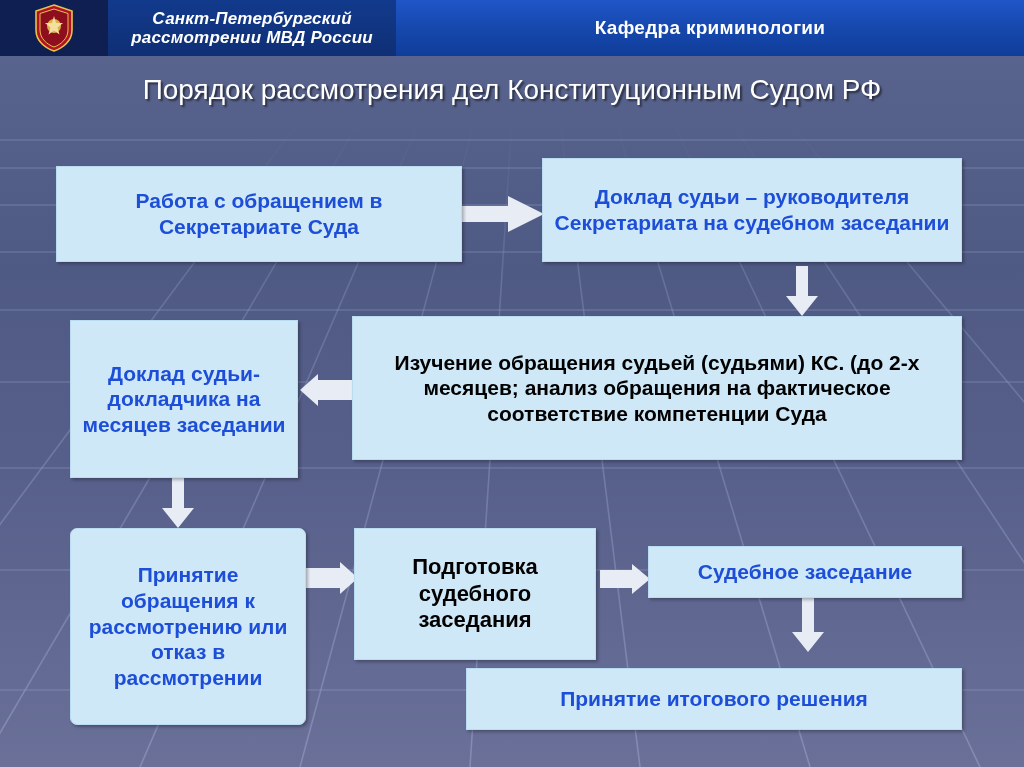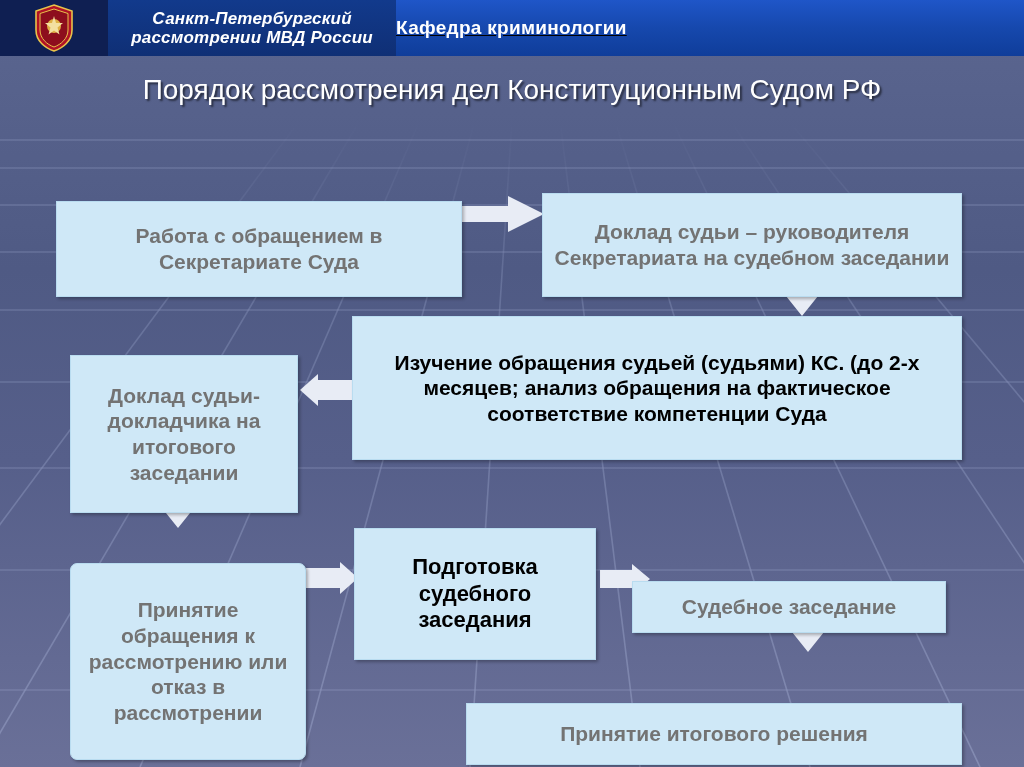--- a/index.html
+++ b/index.html
@@ -69,21 +69,21 @@
     line-height: 19px;
     text-align: center;
     letter-spacing: 0.2px;
   }
   #header-univ .l2 { }
   #header-right {
     flex: 1;
     background: linear-gradient(to bottom, #1f56c8 0%, #1648ad 50%, #0f3d9a 100%);
     display: flex;
     align-items: center;
-    text-decoration: underline;
+    justify-content: center;
   }
   #header-right .dept {
     color: #ffffff;
     font-weight: bold;
     font-size: 19px;
     letter-spacing: 0.3px;
   }
 
   
   #title {
@@ -108,21 +108,21 @@
     display: flex;
     align-items: center;
     justify-content: center;
     text-align: center;
     font-weight: bold;
     line-height: 1.22;
     z-index: 3;
     box-sizing: border-box;
     padding: 4px 8px;
   }
-  .box.red { color: #737373; margin-top: 35px; }
+  .box.red { color: #1d4ed8; }
   .box.black { color: #000000; }
 
   .arrow-svg {
     position: absolute;
     z-index: 3;
     overflow: visible;
   }
   .arrow-svg path, .arrow-svg polygon {
     fill: #e8ecf5;
     stroke: none;
@@ -215,23 +215,23 @@
   <svg class="arrow-svg" style="left:790px; top:598px;" width="36" height="56" viewBox="0 0 36 56">
     <polygon points="12,0 24,0 24,34 34,34 18,54 2,34 12,34"></polygon>
   </svg>
 
   <div class="box red" style="left:56px; top:166px; width:406px; height:96px; font-size:21px;">Работа с обращением в Секретариате Суда</div>
 
   <div class="box red" style="left:542px; top:158px; width:420px; height:104px; font-size:21px;">Доклад судьи – руководителя Секретариата на судебном заседании</div>
 
   <div class="box black" style="left:352px; top:316px; width:610px; height:144px; font-size:21px;">Изучение обращения судьей (судьями) КС. (до 2-х месяцев; анализ обращения на фактическое соответствие компетенции Суда</div>
 
-  <div class="box red" style="left:70px; top:320px; width:228px; height:158px; font-size:21px;">Доклад судьи-докладчика на итогового заседании</div>
+  <div class="box red" style="left:70px; top:320px; width:228px; height:158px; font-size:21px;">Доклад судьи-докладчика на месяцев заседании</div>
 
   <div class="box red" style="left:70px; top:528px; width:236px; height:197px; font-size:21px;border-radius:7px;">Принятие обращения к рассмотрению или отказ в рассмотрении</div>
 
   <div class="box black" style="left:354px; top:528px; width:242px; height:132px; font-size:22px;">Подготовка судебного заседания</div>
 
-  <div class="box red" style="left:632px; top:546px; width:314px; height:52px; font-size:21px;">Судебное заседание</div>
+  <div class="box red" style="left:648px; top:546px; width:314px; height:52px; font-size:21px;">Судебное заседание</div>
 
   <div class="box red" style="left:466px; top:668px; width:496px; height:62px; font-size:21px;">Принятие итогового решения</div>
 
 </div>
 
 </body></html>

